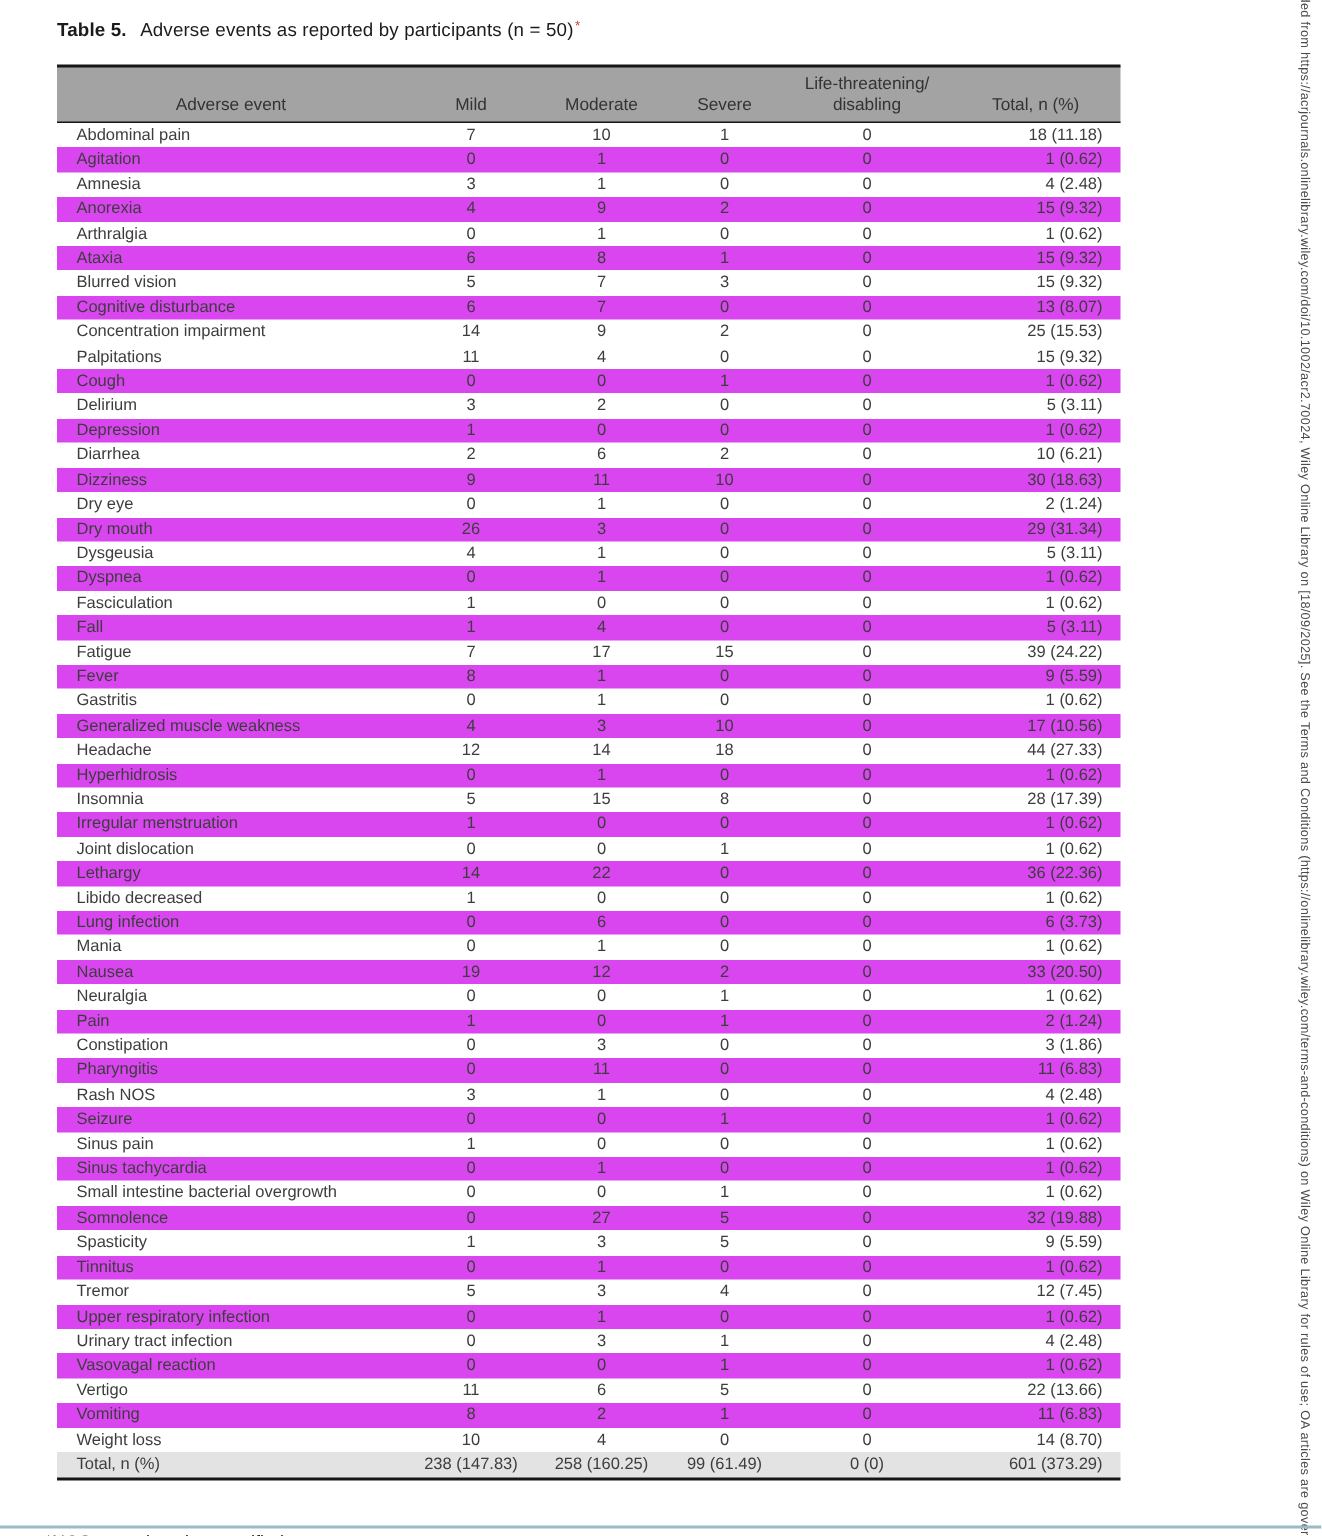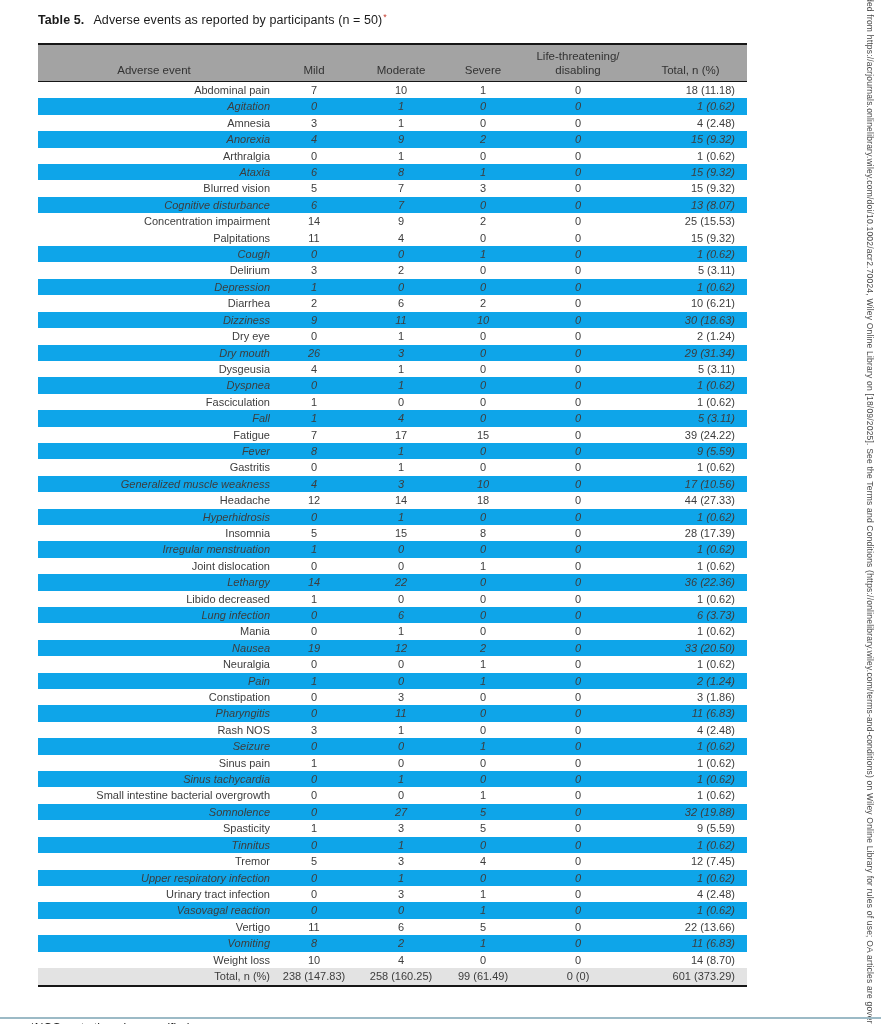--- a/index.html
+++ b/index.html
@@ -30,24 +30,24 @@
     background:#a3a3a3;font-weight:normal;font-size:11.5px;color:#333333;
     vertical-align:bottom;padding:4px 0 4px;text-align:center;
     white-space:pre-line;line-height:14px;
     border-bottom:1.5px solid #161616;
   }
   tbody td, tfoot td{
     height:16.4px;padding:0;text-align:center;line-height:16.4px;
     overflow:hidden;white-space:nowrap;
   }
   td:first-child, th:first-child{text-align:center;margin-top:24px;}
-  tbody td:first-child, tfoot td:first-child{text-align:right;padding-left:13px;}
+  tbody td:first-child, tfoot td:first-child{text-align:left;padding-left:13px;}
   td:last-child{text-align:right;padding-right:12px;}
   th:last-child{text-align:center;}
-  tbody tr.alt{background:#0ea5e9;font-style:italic;}
+  tbody tr.alt{background:#d946ef;}
   tfoot td{background:#e3e3e3;height:17px;line-height:17px;}
 
   
   .footnote{
     position:absolute;left:30px;top:1001px;font-size:12px;color:#1e1e1e;margin-top:20px;
   }
 
   
   .sidebar{
     position:absolute;top:-3px;right:5px;height:1030px;overflow:hidden;

